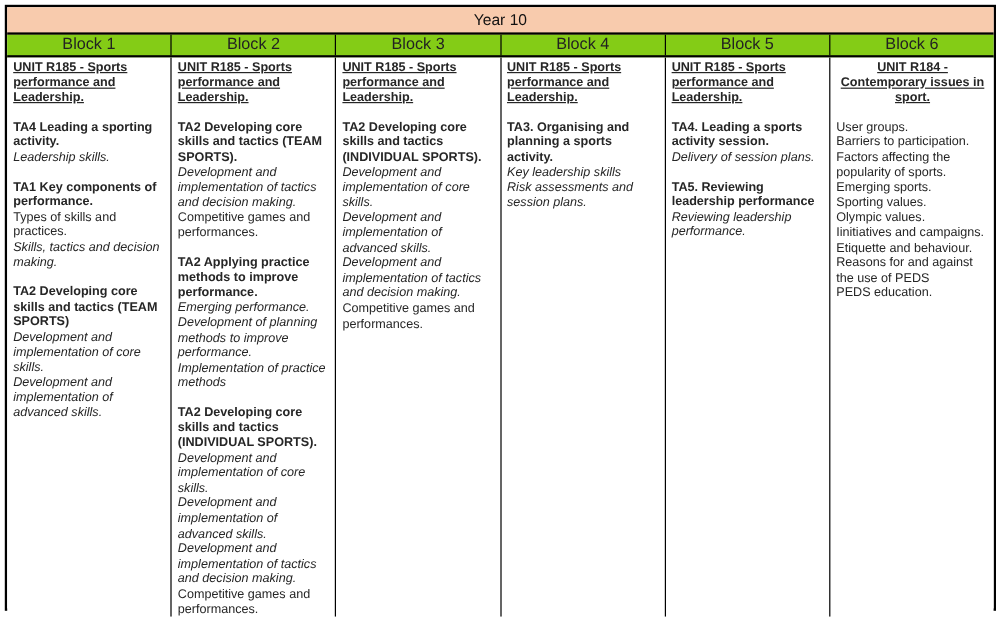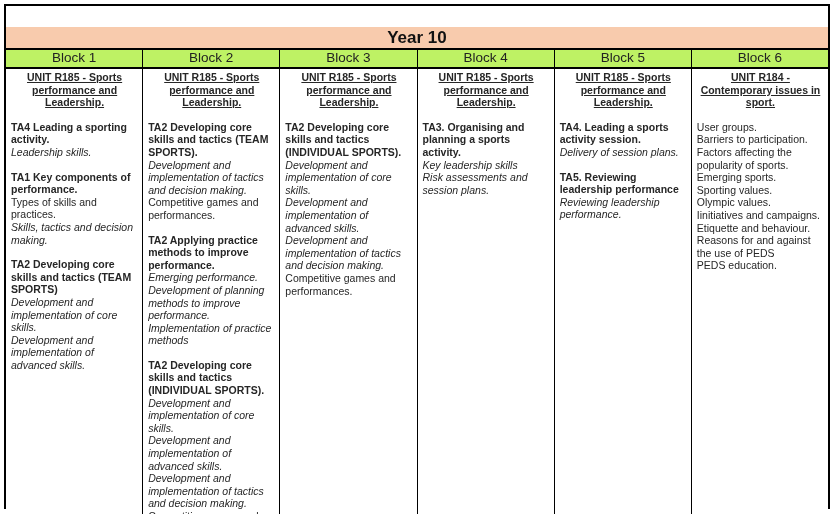--- a/index.html
+++ b/index.html
@@ -26,31 +26,30 @@
     height: 501px;
     border: 2px solid #000000;
     display: flex;
     flex-direction: column;
     background: #ffffff;
   }
   .title-row {
     background: #F8CBAD;
     border-bottom: 2px solid #000000;
     text-align: center;
-    font-weight: bold;
-    font-size: 17px;
+    font-weight: normal;
+    font-size: 13px;
     line-height: 21px;
     height: 21px;
     flex: 0 0 auto;
     color: #111111;
-    margin-top: 21px;
   }
   .header-row {
     display: flex;
-    background: #bef264;
+    background: #84cc16;
     border-bottom: 2px solid #000000;
     flex: 0 0 auto;
   }
   .header-cell {
     flex: 1 1 0;
     text-align: center;
     font-size: 13.5px;
     line-height: 16px;
     padding: 0 0 1px 0;
     border-right: 1px solid #000000;
@@ -67,21 +66,21 @@
     border-right: 1px solid #000000;
     padding: 2px 4px 2px 5px;
     font-size: 10.5px;
     line-height: 1.2;
     overflow: hidden;
   }
   .content-cell:last-child { border-right: none; }
   .unit-title {
     font-weight: bold;
     text-decoration: underline;
-    text-align: center;
+    text-align: left;
     margin: 0 0 12px 0;
   }
   .unit-title.align-left { text-align: center; }
   .section { margin: 0 0 12px 0; }
   .section:last-child { margin-bottom: 0; }
   .sec-heading { font-weight: bold; }
   .line { font-style: normal; }
   .line.italic { font-style: italic; }
 </style>
 </head>

